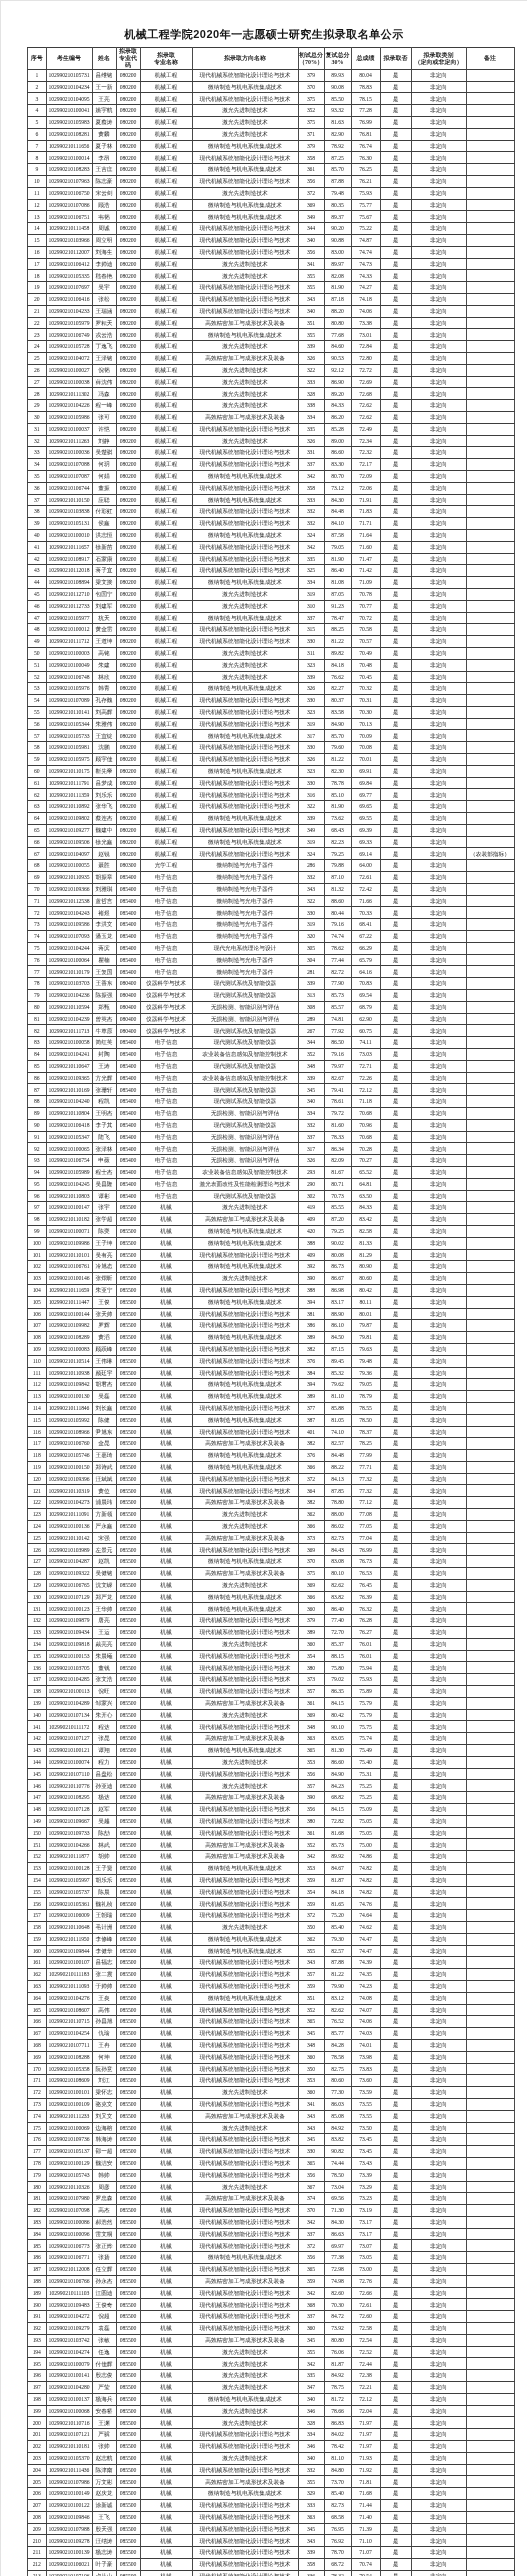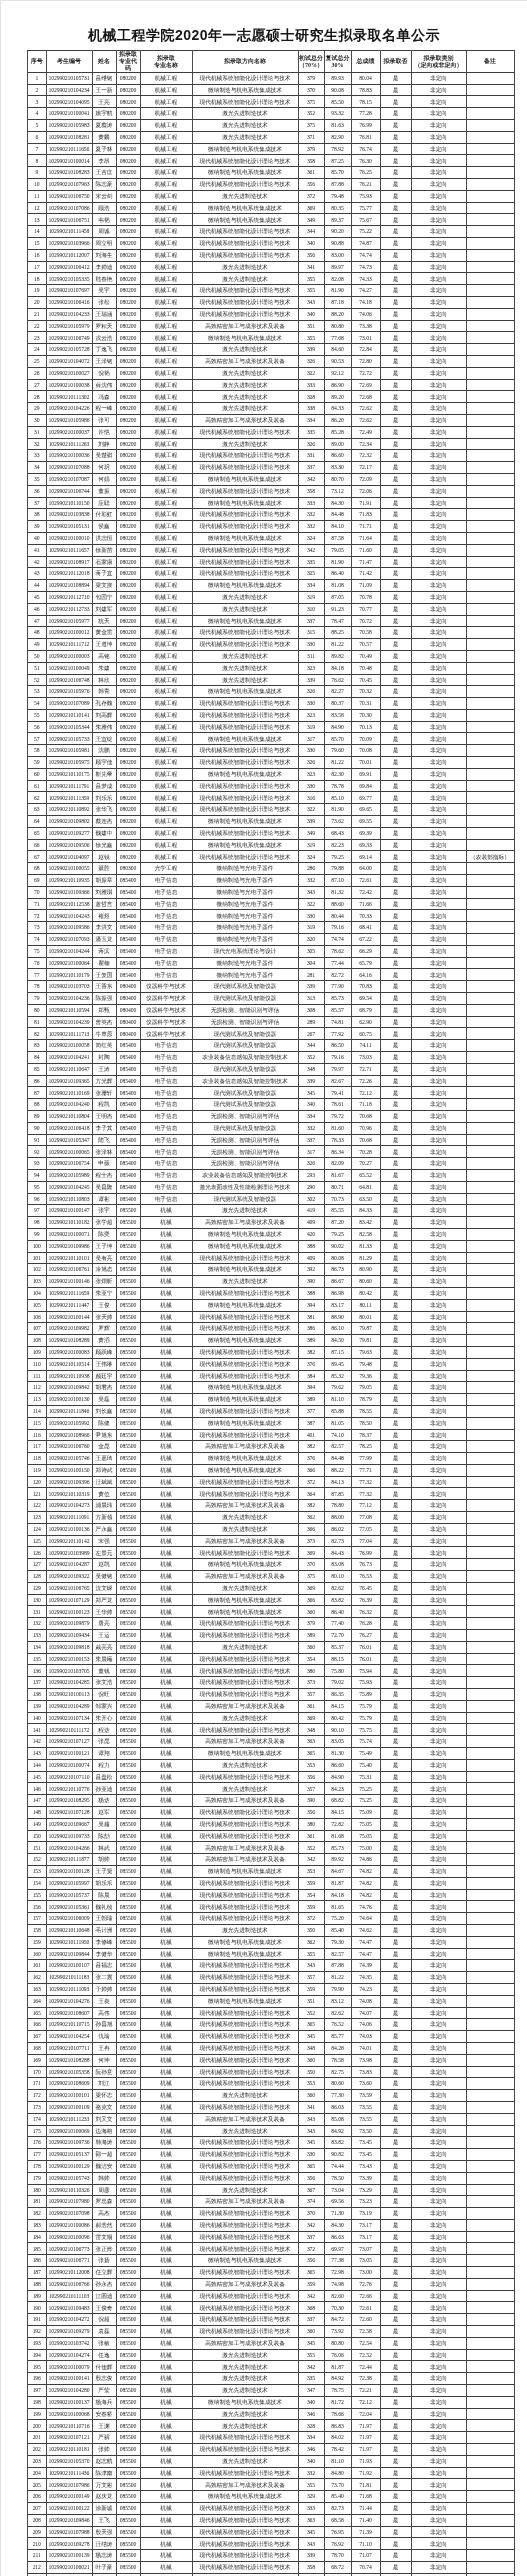--- a/index.html
+++ b/index.html
@@ -4,21 +4,21 @@
 <style>
   html,body{margin:0;padding:0;}
   body{
     width:528px;height:2667px;background:#ffffff;position:relative;
     font-family:"Liberation Serif","DejaVu Serif",serif;color:#222;
   }
   .page{position:absolute;inset:0;border:0.5px solid #e3e3e3;box-sizing:border-box;}
   .title{
     margin:26px 0 5.2px 0;text-align:center;
     font-family:"Liberation Sans","DejaVu Sans",sans-serif;
-    font-size:14px;font-weight:bold;color:#161616;letter-spacing:0.5px;
+    font-size:11px;font-weight:bold;color:#161616;letter-spacing:0.5px;
   }
   table.roster{
     border-collapse:collapse;table-layout:fixed;
     margin-left:26px;width:485px;
   }
   table.roster th, table.roster td{
     border-left:0.5px solid #4a4a4a;border-right:0.5px solid #4a4a4a;
     border-top:1px solid #3d3d3d;border-bottom:1px solid #3d3d3d;
     text-align:center;vertical-align:middle;
     padding:0 0.5px;overflow:hidden;

